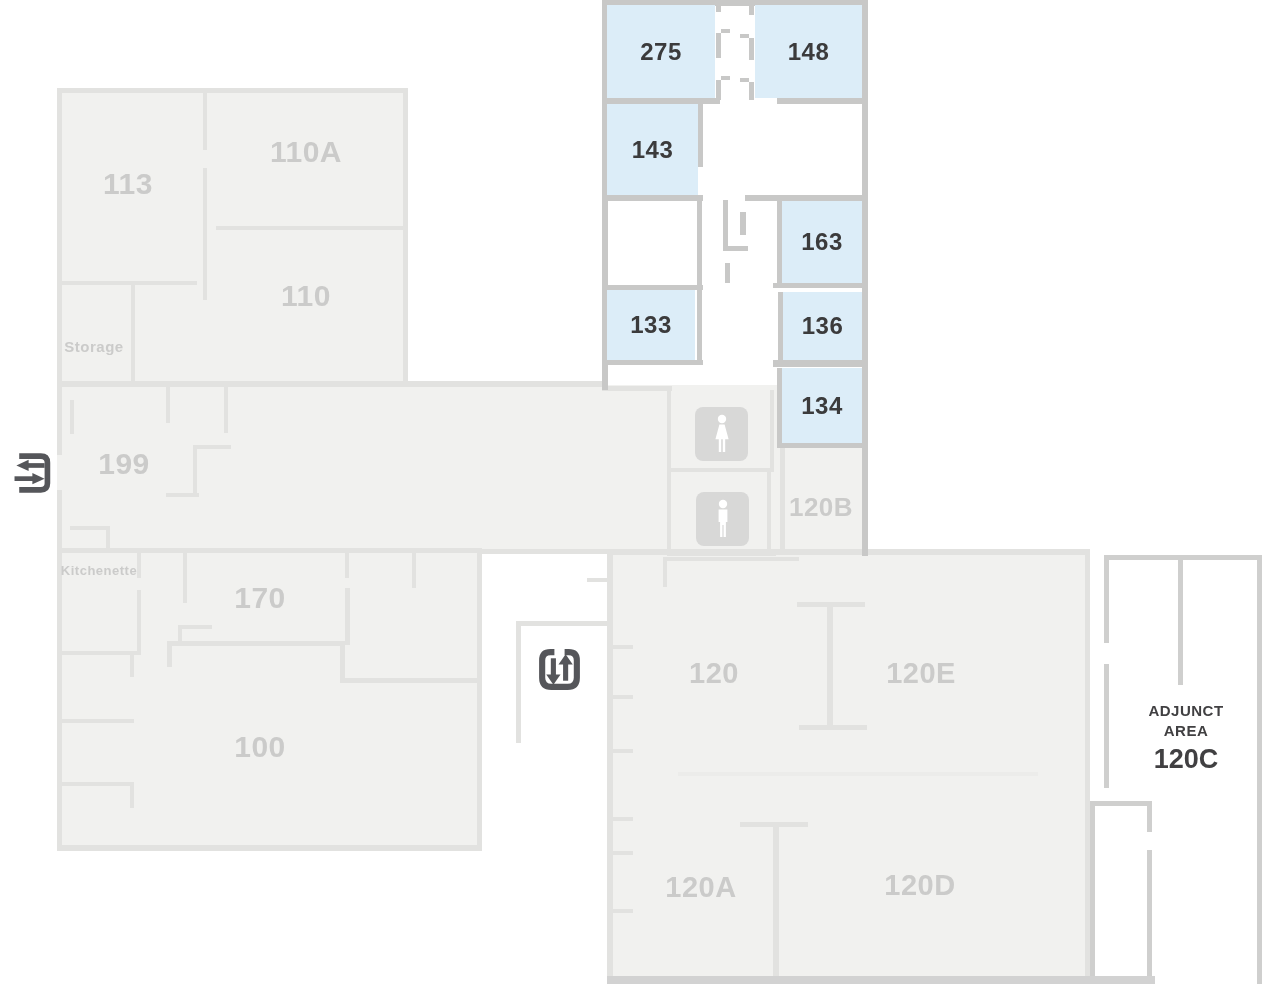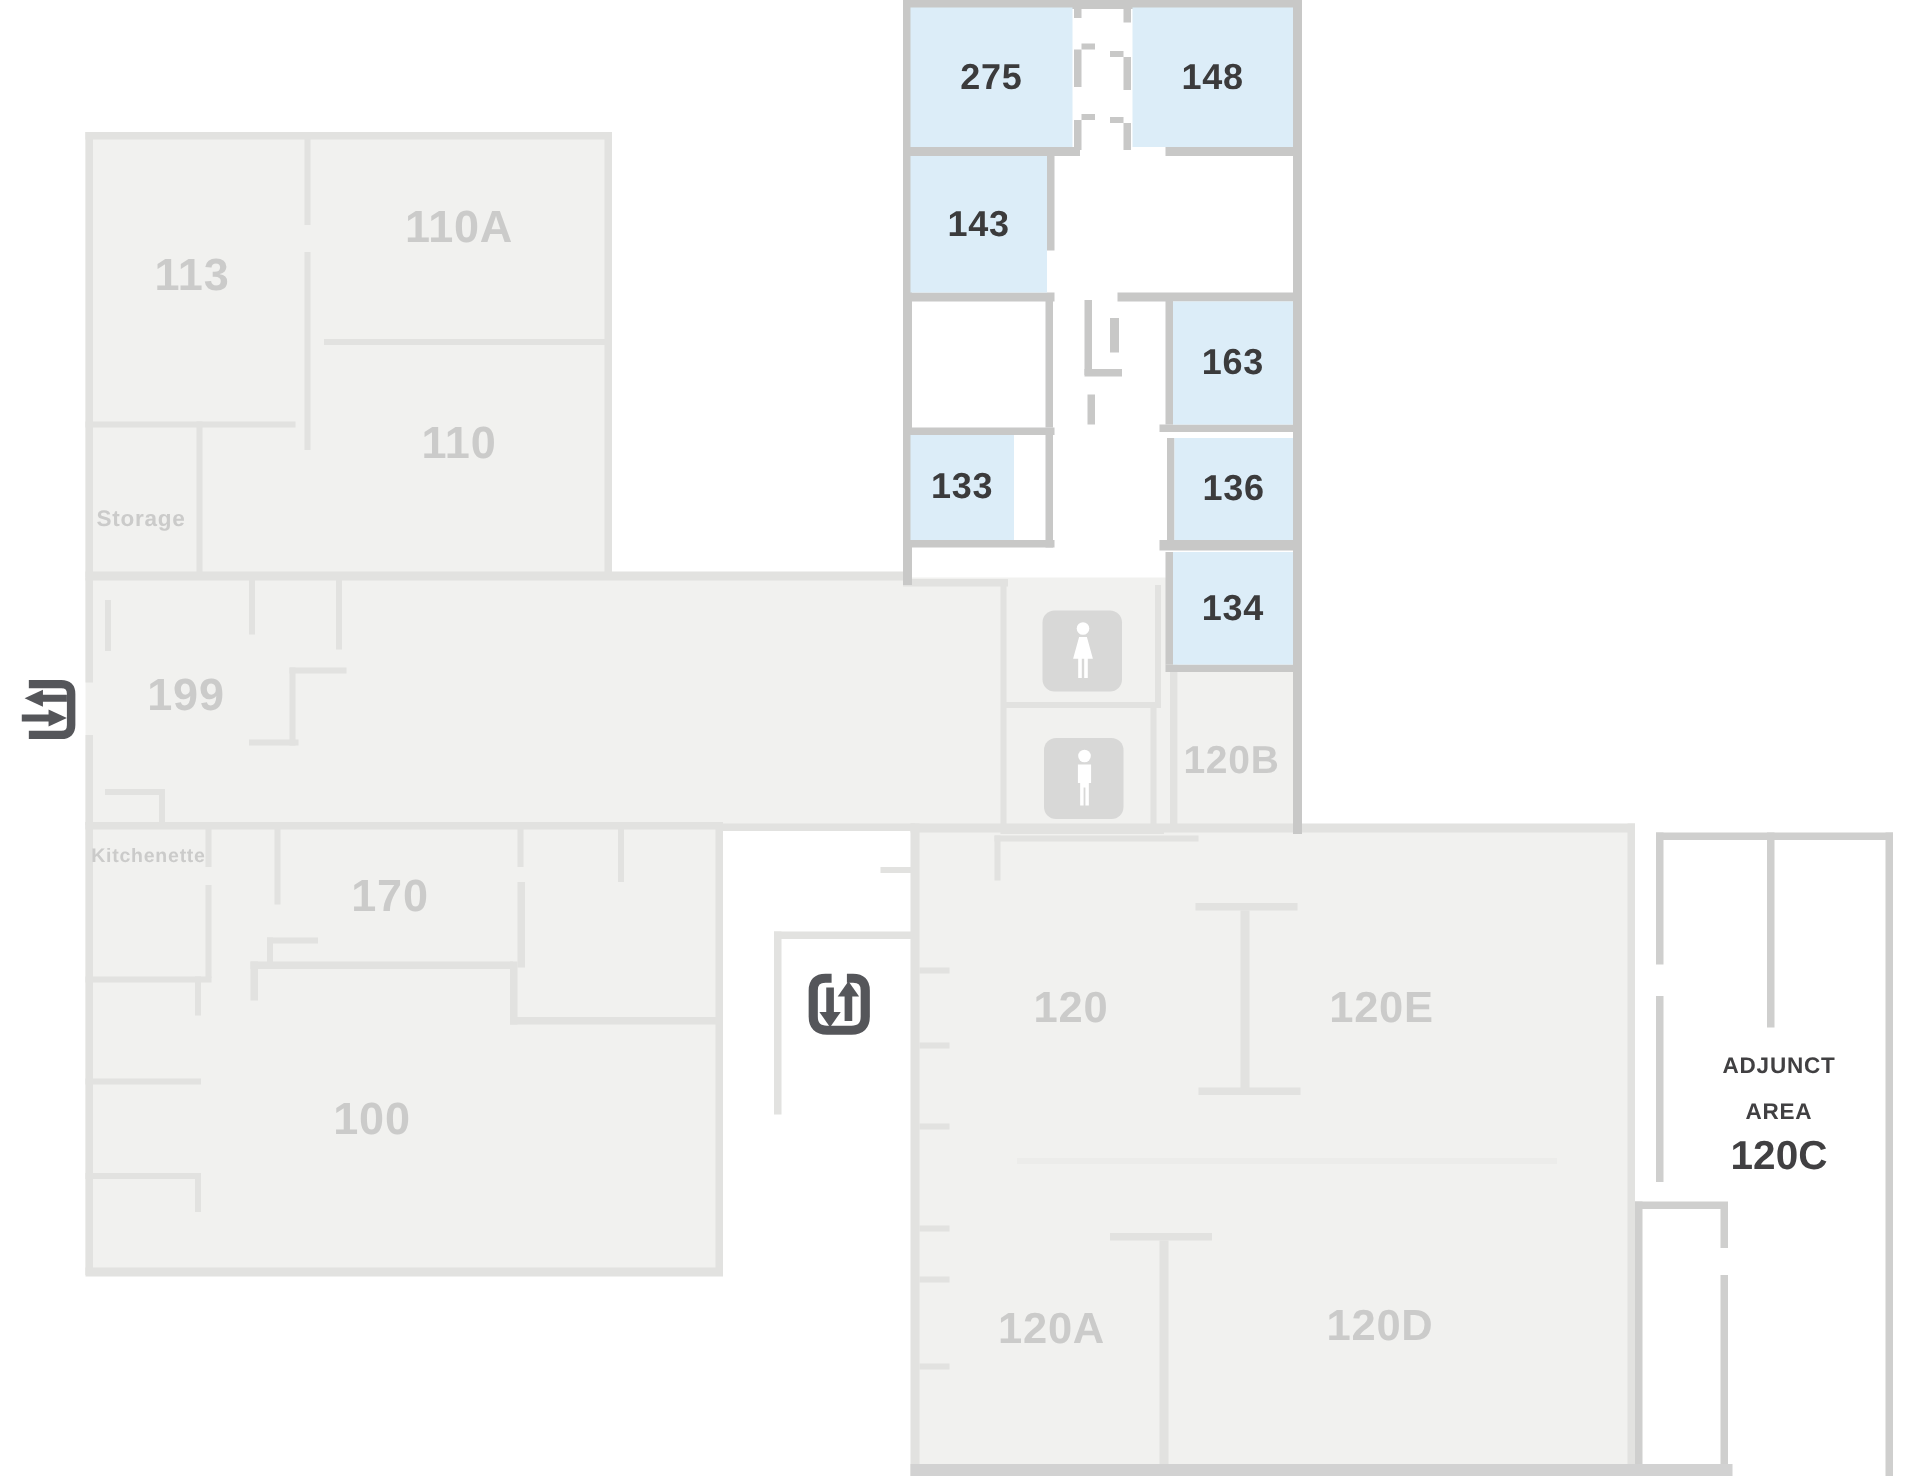--- a/index.html
+++ b/index.html
@@ -20,21 +20,21 @@
         font-size:30px;white-space:nowrap;letter-spacing:.5px;}
   .lblf.small{font-size:15px;}
   .lblf.tiny{font-size:13px;}
   .lblf.mid{font-size:26px;}
   .lblf.b29{font-size:29px;}
   .tile{position:absolute;width:53px;height:54px;background:#d8d8d7;border-radius:8px;
         display:flex;align-items:center;justify-content:center;}
   .icon-dark{position:absolute;}
   .adj{position:absolute;transform:translate(-50%,-50%);color:#414042;font-weight:bold;
        text-align:center;white-space:nowrap;}
-  .adj .l{font-size:15px;letter-spacing:.5px;line-height:20px;margin-top:11px;}
+  .adj .l{font-size:15px;letter-spacing:.5px;line-height:20px;}
   .adj .n{font-size:27px;margin-top:3px;}
 </style>
 </head>
 <body>
 
 <div id="plan">
   <div id="geom">
       <div class="f" style="left: 57px; top: 88px; width: 351px; height: 297px;"></div>
       <div class="f" style="left: 57px; top: 385px; width: 728px; height: 168px;"></div>
       <div class="f" style="left: 57px; top: 548px; width: 423px; height: 302px;"></div>
@@ -152,32 +152,32 @@
       <div class="wj" style="left: 1147px; top: 806px; width: 5px; height: 26px;"></div>
       <div class="wj" style="left: 1147px; top: 850px; width: 5px; height: 134px;"></div>
       <div class="wl" style="left: 678px; top: 772px; width: 360px; height: 4px;"></div>
       <div class="wd" style="left: 607px; top: 976px; width: 548px; height: 8px;"></div>
     </div>
 
   <div class="room-hl" style="left:607px;top:5px;width:108px;height:93px">275</div>
   <div class="room-hl" style="left:755px;top:5px;width:107px;height:93px">148</div>
   <div class="room-hl" style="left:607px;top:104px;width:91px;height:91px">143</div>
   <div class="room-hl" style="left:782px;top:201px;width:80px;height:82px">163</div>
-  <div class="room-hl" style="left:607px;top:290px;width:69px;height:70px">133</div>
+  <div class="room-hl" style="left:607px;top:290px;width:88px;height:70px">133</div>
   <div class="room-hl" style="left:783px;top:292px;width:79px;height:68px">136</div>
   <div class="room-hl" style="left:782px;top:368px;width:80px;height:75px">134</div>
 
   <div class="lblf" style="left:128px;top:184px">113</div>
   <div class="lblf" style="left:306px;top:152px">110A</div>
   <div class="lblf" style="left:306px;top:296px">110</div>
   <div class="lblf small" style="left:94px;top:346px">Storage</div>
   <div class="lblf" style="left:124px;top:464px">199</div>
   <div class="lblf tiny" style="left:99px;top:570px">Kitchenette</div>
   <div class="lblf" style="left:260px;top:598px">170</div>
-  <div class="lblf" style="left:248px;top:747px">100</div>
+  <div class="lblf" style="left:260px;top:747px">100</div>
   <div class="lblf b29" style="left:714px;top:673px">120</div>
   <div class="lblf b29" style="left:921px;top:673px">120E</div>
   <div class="lblf b29" style="left:701px;top:887px">120A</div>
   <div class="lblf b29" style="left:920px;top:885px">120D</div>
   <div class="lblf mid" style="left:821px;top:507px">120B</div>
 
   <div class="adj" style="left:1186px;top:738px">
     <div class="l">ADJUNCT</div>
     <div class="l">AREA</div>
     <div class="n">120C</div>

